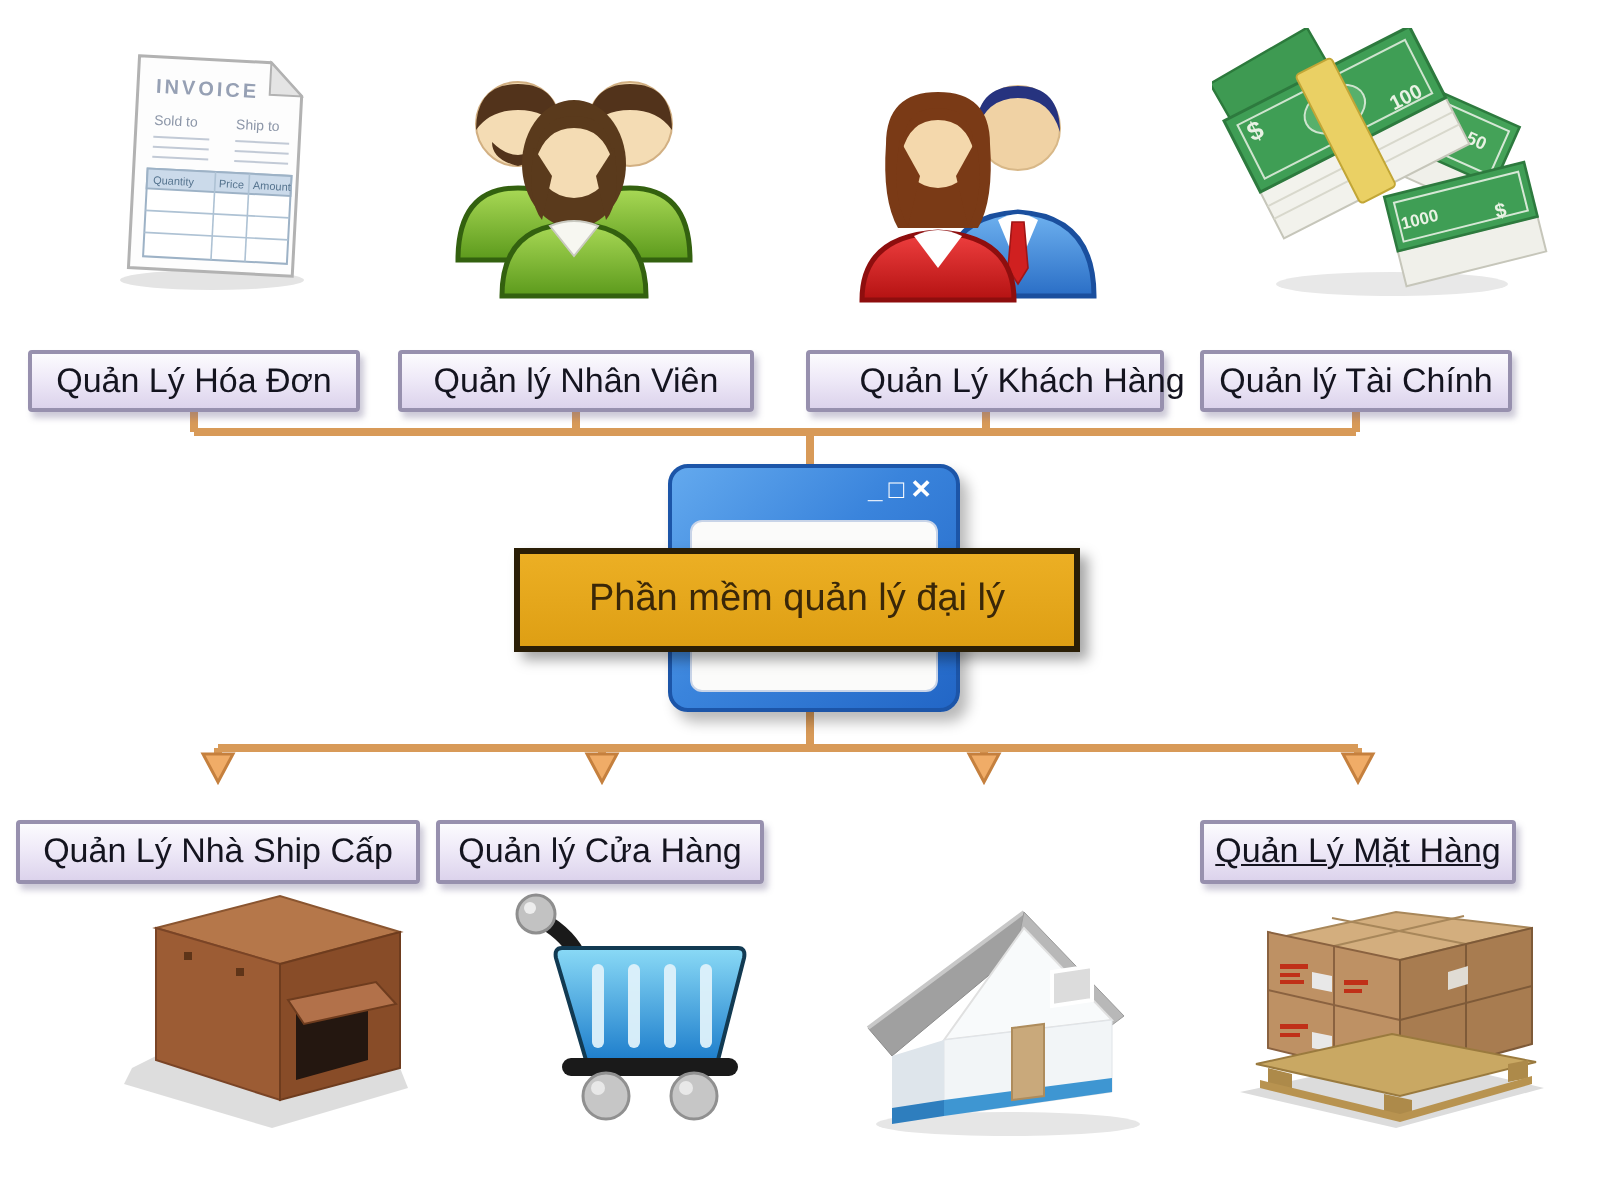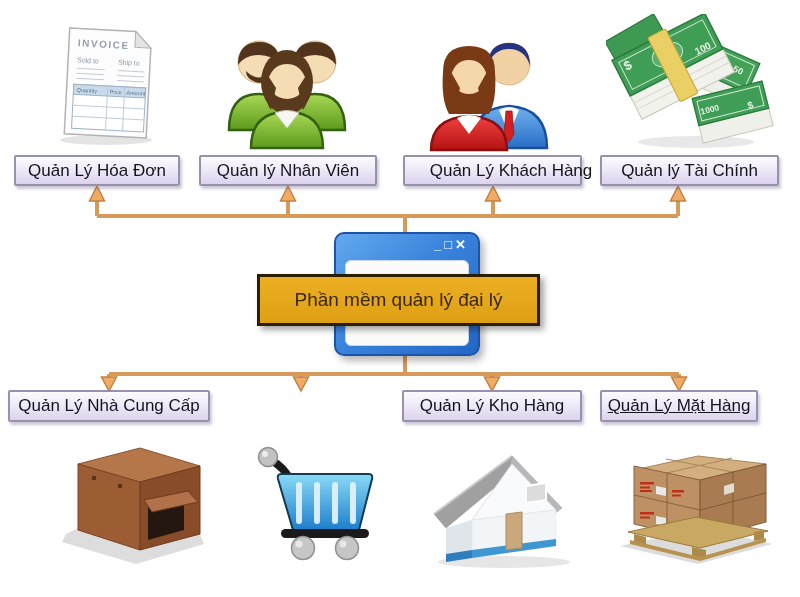--- a/index.html
+++ b/index.html
@@ -9,21 +9,21 @@
   }
   .icon-box { position:absolute; z-index:1; }
   .icon-box svg { width:100%; height:100%; display:block; }
   #connectors { position:absolute; left:0; top:0; width:800px; height:597px; z-index:2; pointer-events:none; }
   .mod-label {
     position:absolute; z-index:3; box-sizing:border-box;
     display:flex; align-items:center; justify-content:center;
     background:linear-gradient(180deg,#FCFBFE 0%,#EFEAF8 45%,#DCD3EC 100%);
     border:2px solid #9790AE; border-radius:2px;
     box-shadow:2px 3px 3px rgba(110,100,140,0.35);
-    color:#14141F; font-size:17px; white-space:nowrap;
+    color:#14141F; font-size:17px; white-space:nowrap;margin-top:20px;
   }
   .window {
     position:absolute; left:334px; top:232px; width:146px; height:124px; z-index:4;
     box-sizing:border-box; border:2px solid #1C55A8; border-radius:10px;
     background:linear-gradient(135deg,#63A9EE 0%,#3A84DC 45%,#2266C6 100%);
     box-shadow:4px 5px 7px rgba(0,0,0,0.28);
   }
   .window-controls {
     position:absolute; top:3px; right:9px; color:#ffffff;
     font-size:13px; font-weight:bold; letter-spacing:3px;
@@ -171,21 +171,21 @@
         <rect x="4" y="-12" width="64" height="20" fill="none" stroke="#D6E8D6" stroke-width="1"></rect>
         <text x="5" y="2" font-size="8.5" font-weight="bold" fill="#E9F2E4">1000</text>
         <text x="52" y="8" font-size="10" font-weight="bold" fill="#E9F2E4">$</text>
       </g>
     </svg>
   </div>
 
   <div class="mod-label" style="left:14px;  top:155px; width:166px; height:31px;">Quản Lý Hóa Đơn</div>
   <div class="mod-label" style="left:199px; top:155px; width:178px; height:31px;">Quản lý Nhân Viên</div>
   <div class="mod-label" style="left:403px; top:155px; width:179px; height:31px;padding-left:37px;">Quản Lý Khách Hàng</div>
-  <div class="mod-label" style="left:600px; top:155px; width:179px; height:31px;">Quản lý Tài Chính</div>
+  <div class="mod-label" style="left:600px; top:155px; width:156px; height:31px;">Quản lý Tài Chính</div>
 
   <svg id="connectors" viewBox="0 0 800 597">
     <g stroke="#D89A58" stroke-width="4" fill="none">
       <path d="M97,216 H678"></path>
       <path d="M97,200 V216"></path>
         <path d="M288,200 V216"></path>
       <path d="M493,200 V216"></path>
         <path d="M678,200 V216"></path>
       <path d="M405,216 V234"></path>
       <path d="M405,352 V374"></path>
@@ -206,22 +206,22 @@
       <path d="M679,391 L671.5,377 L686.5,377 Z"></path>
     </g>
   </svg>
 
   <div class="window">
     <div class="window-controls">_□✕</div>
     <div class="window-content"></div>
   </div>
   <div class="banner">Phần mềm quản lý đại lý</div>
 
-  <div class="mod-label" style="left:8px;   top:390px; width:202px; height:32px;">Quản Lý Nhà Cung Cấp</div>
-  <div class="mod-label" style="left:402px; top:390px; width:180px; height:32px;">Quản Lý Kho Hàng</div>
+  <div class="mod-label" style="left:8px;   top:390px; width:202px; height:32px;">Quản Lý Nhà Ship Cấp</div>
+  <div class="mod-label" style="left:218px; top:390px; width:164px; height:32px;">Quản lý Cửa Hàng</div>
   <div class="mod-label" style="left:600px; top:390px; width:158px; height:32px;text-decoration:underline;">Quản Lý Mặt Hàng</div>
 
   <div class="icon-box" style="left:48px; top:432px; width:160px; height:135px;">
     <svg viewBox="0 0 160 135">
       <polygon points="18,102 30,96 92,118 152,102 156,112 88,132 14,110" fill="#D5D5D5" opacity="0.8"></polygon>
       <polygon points="30,32 92,16 152,34 92,50" fill="#B5774A" stroke="#8A5530" stroke-width="1"></polygon>
       <polygon points="30,32 92,50 92,118 30,98" fill="#9C5C34" stroke="#7A4426" stroke-width="1"></polygon>
       <polygon points="92,50 152,34 152,102 92,118" fill="#884C28" stroke="#6E3C1E" stroke-width="1"></polygon>
       <rect x="44" y="44" width="4" height="4" fill="#5E3418"></rect>
       <rect x="70" y="52" width="4" height="4" fill="#5E3418"></rect>

